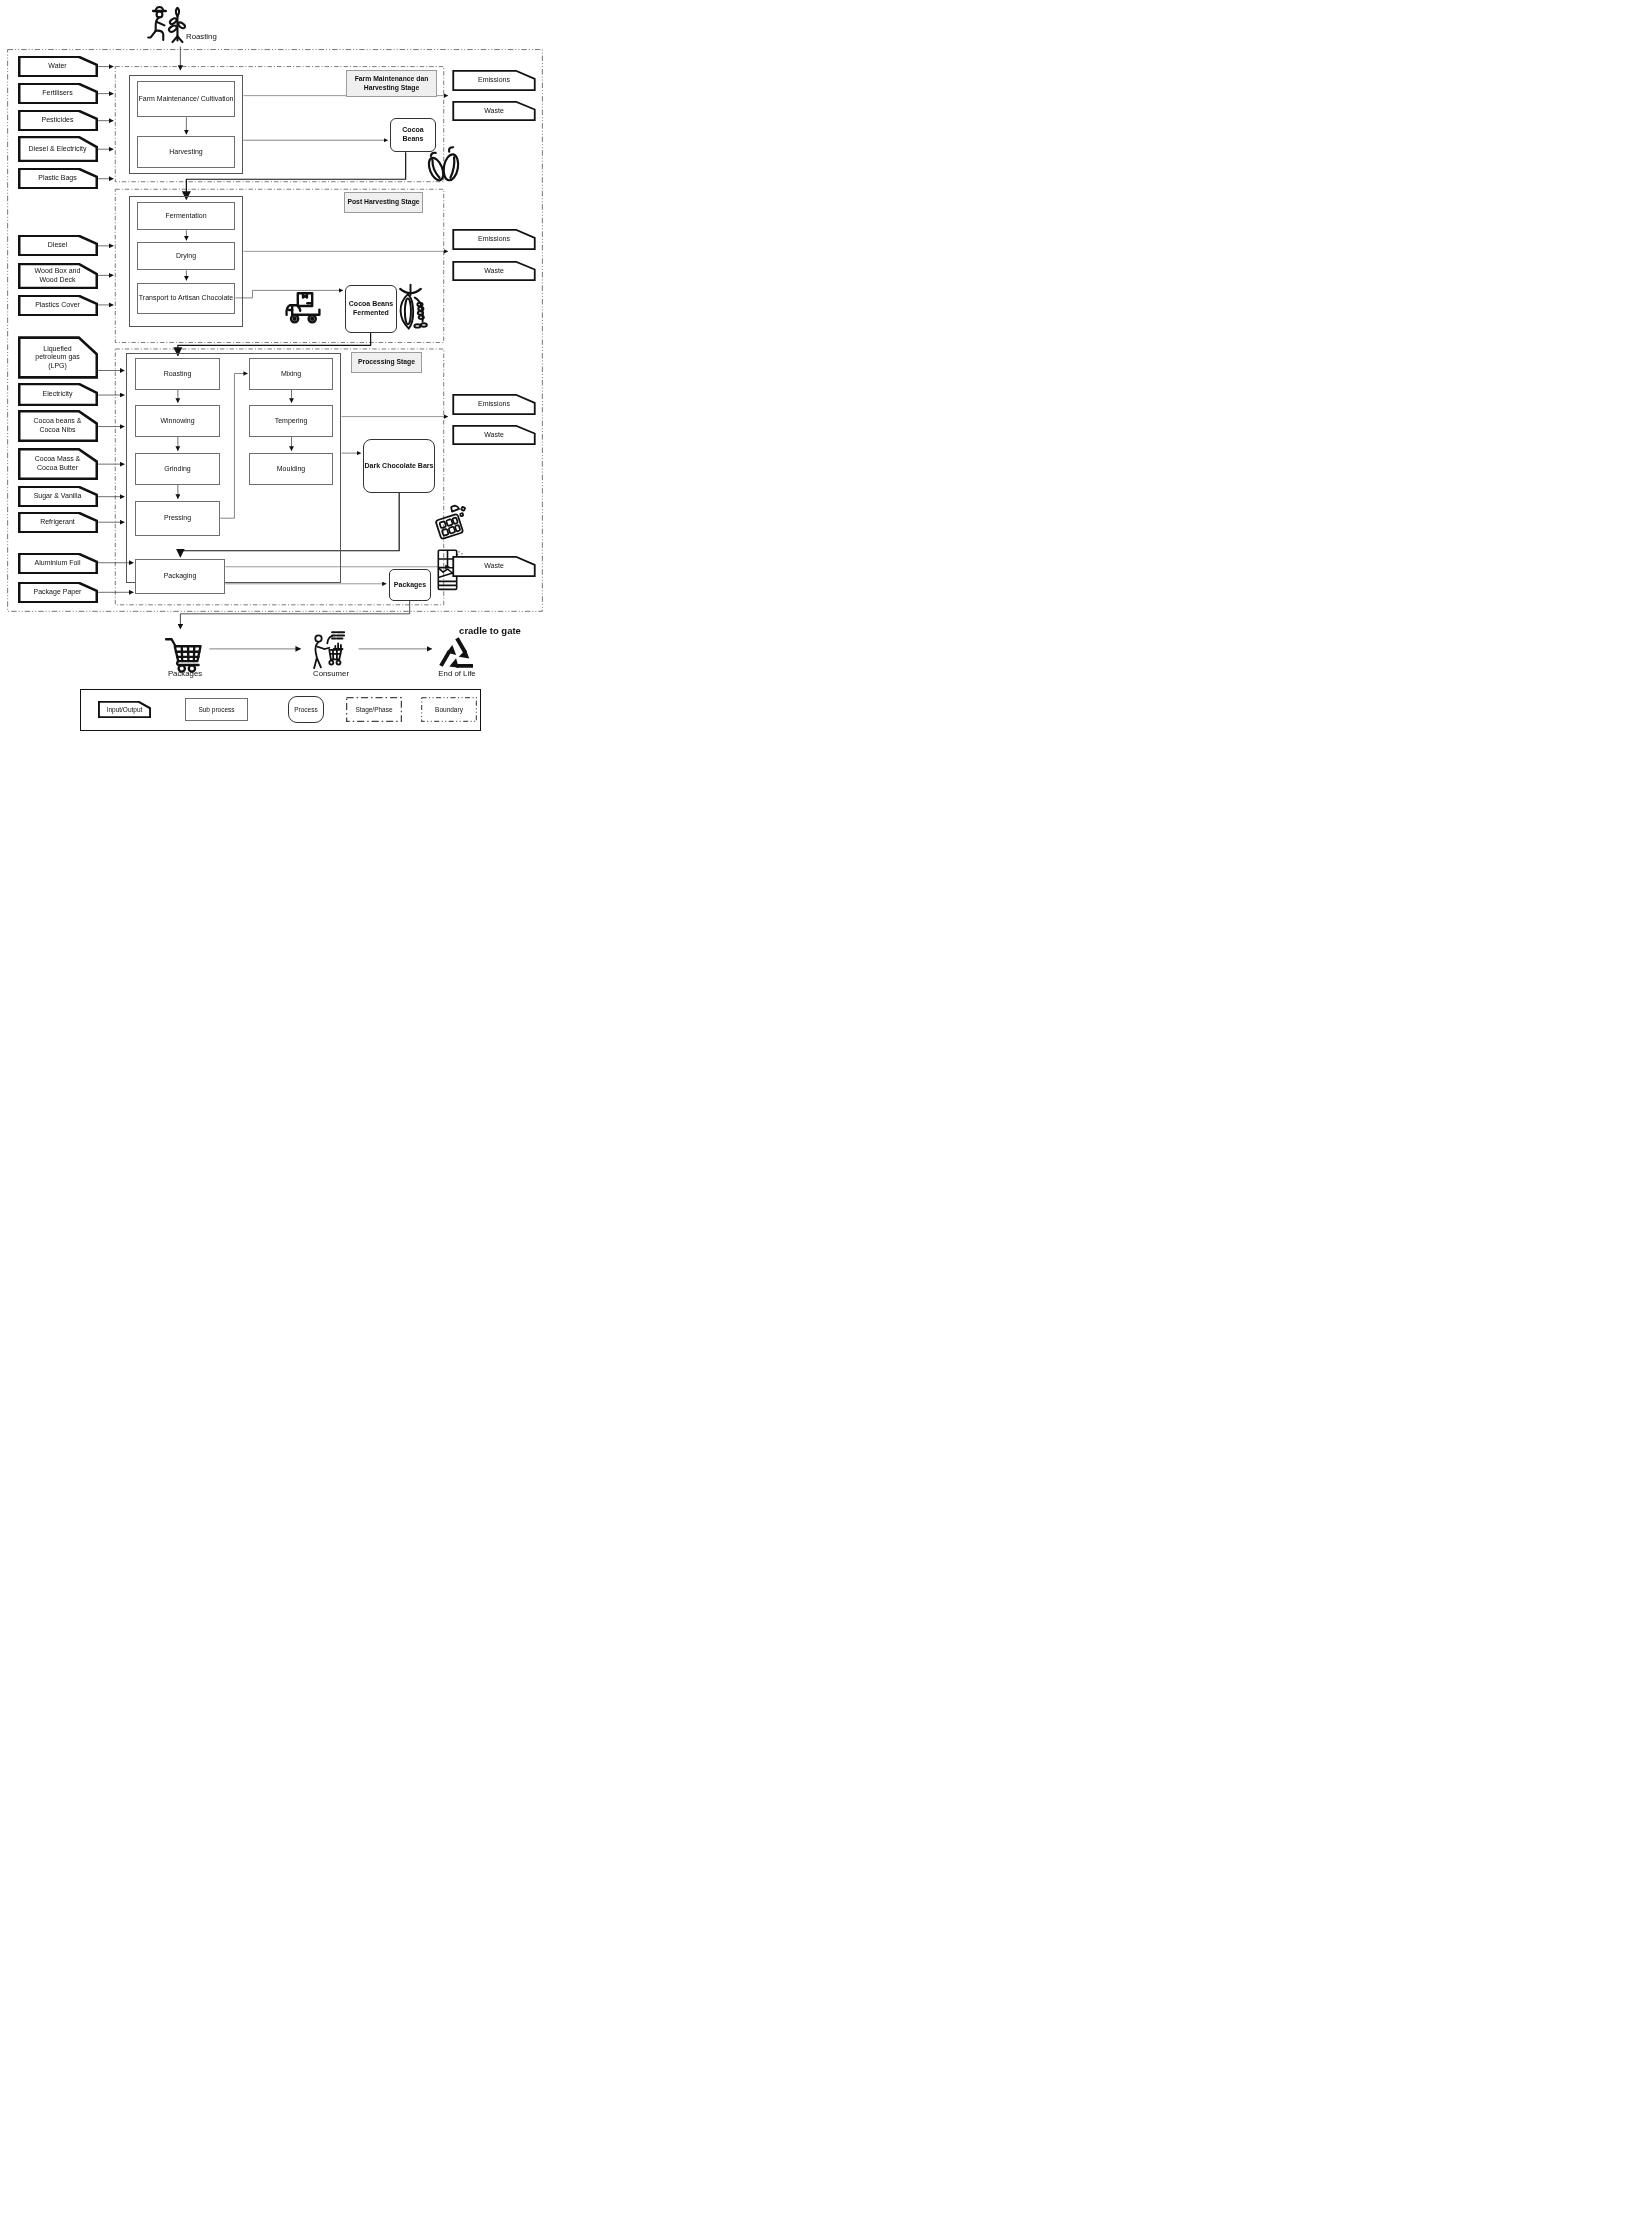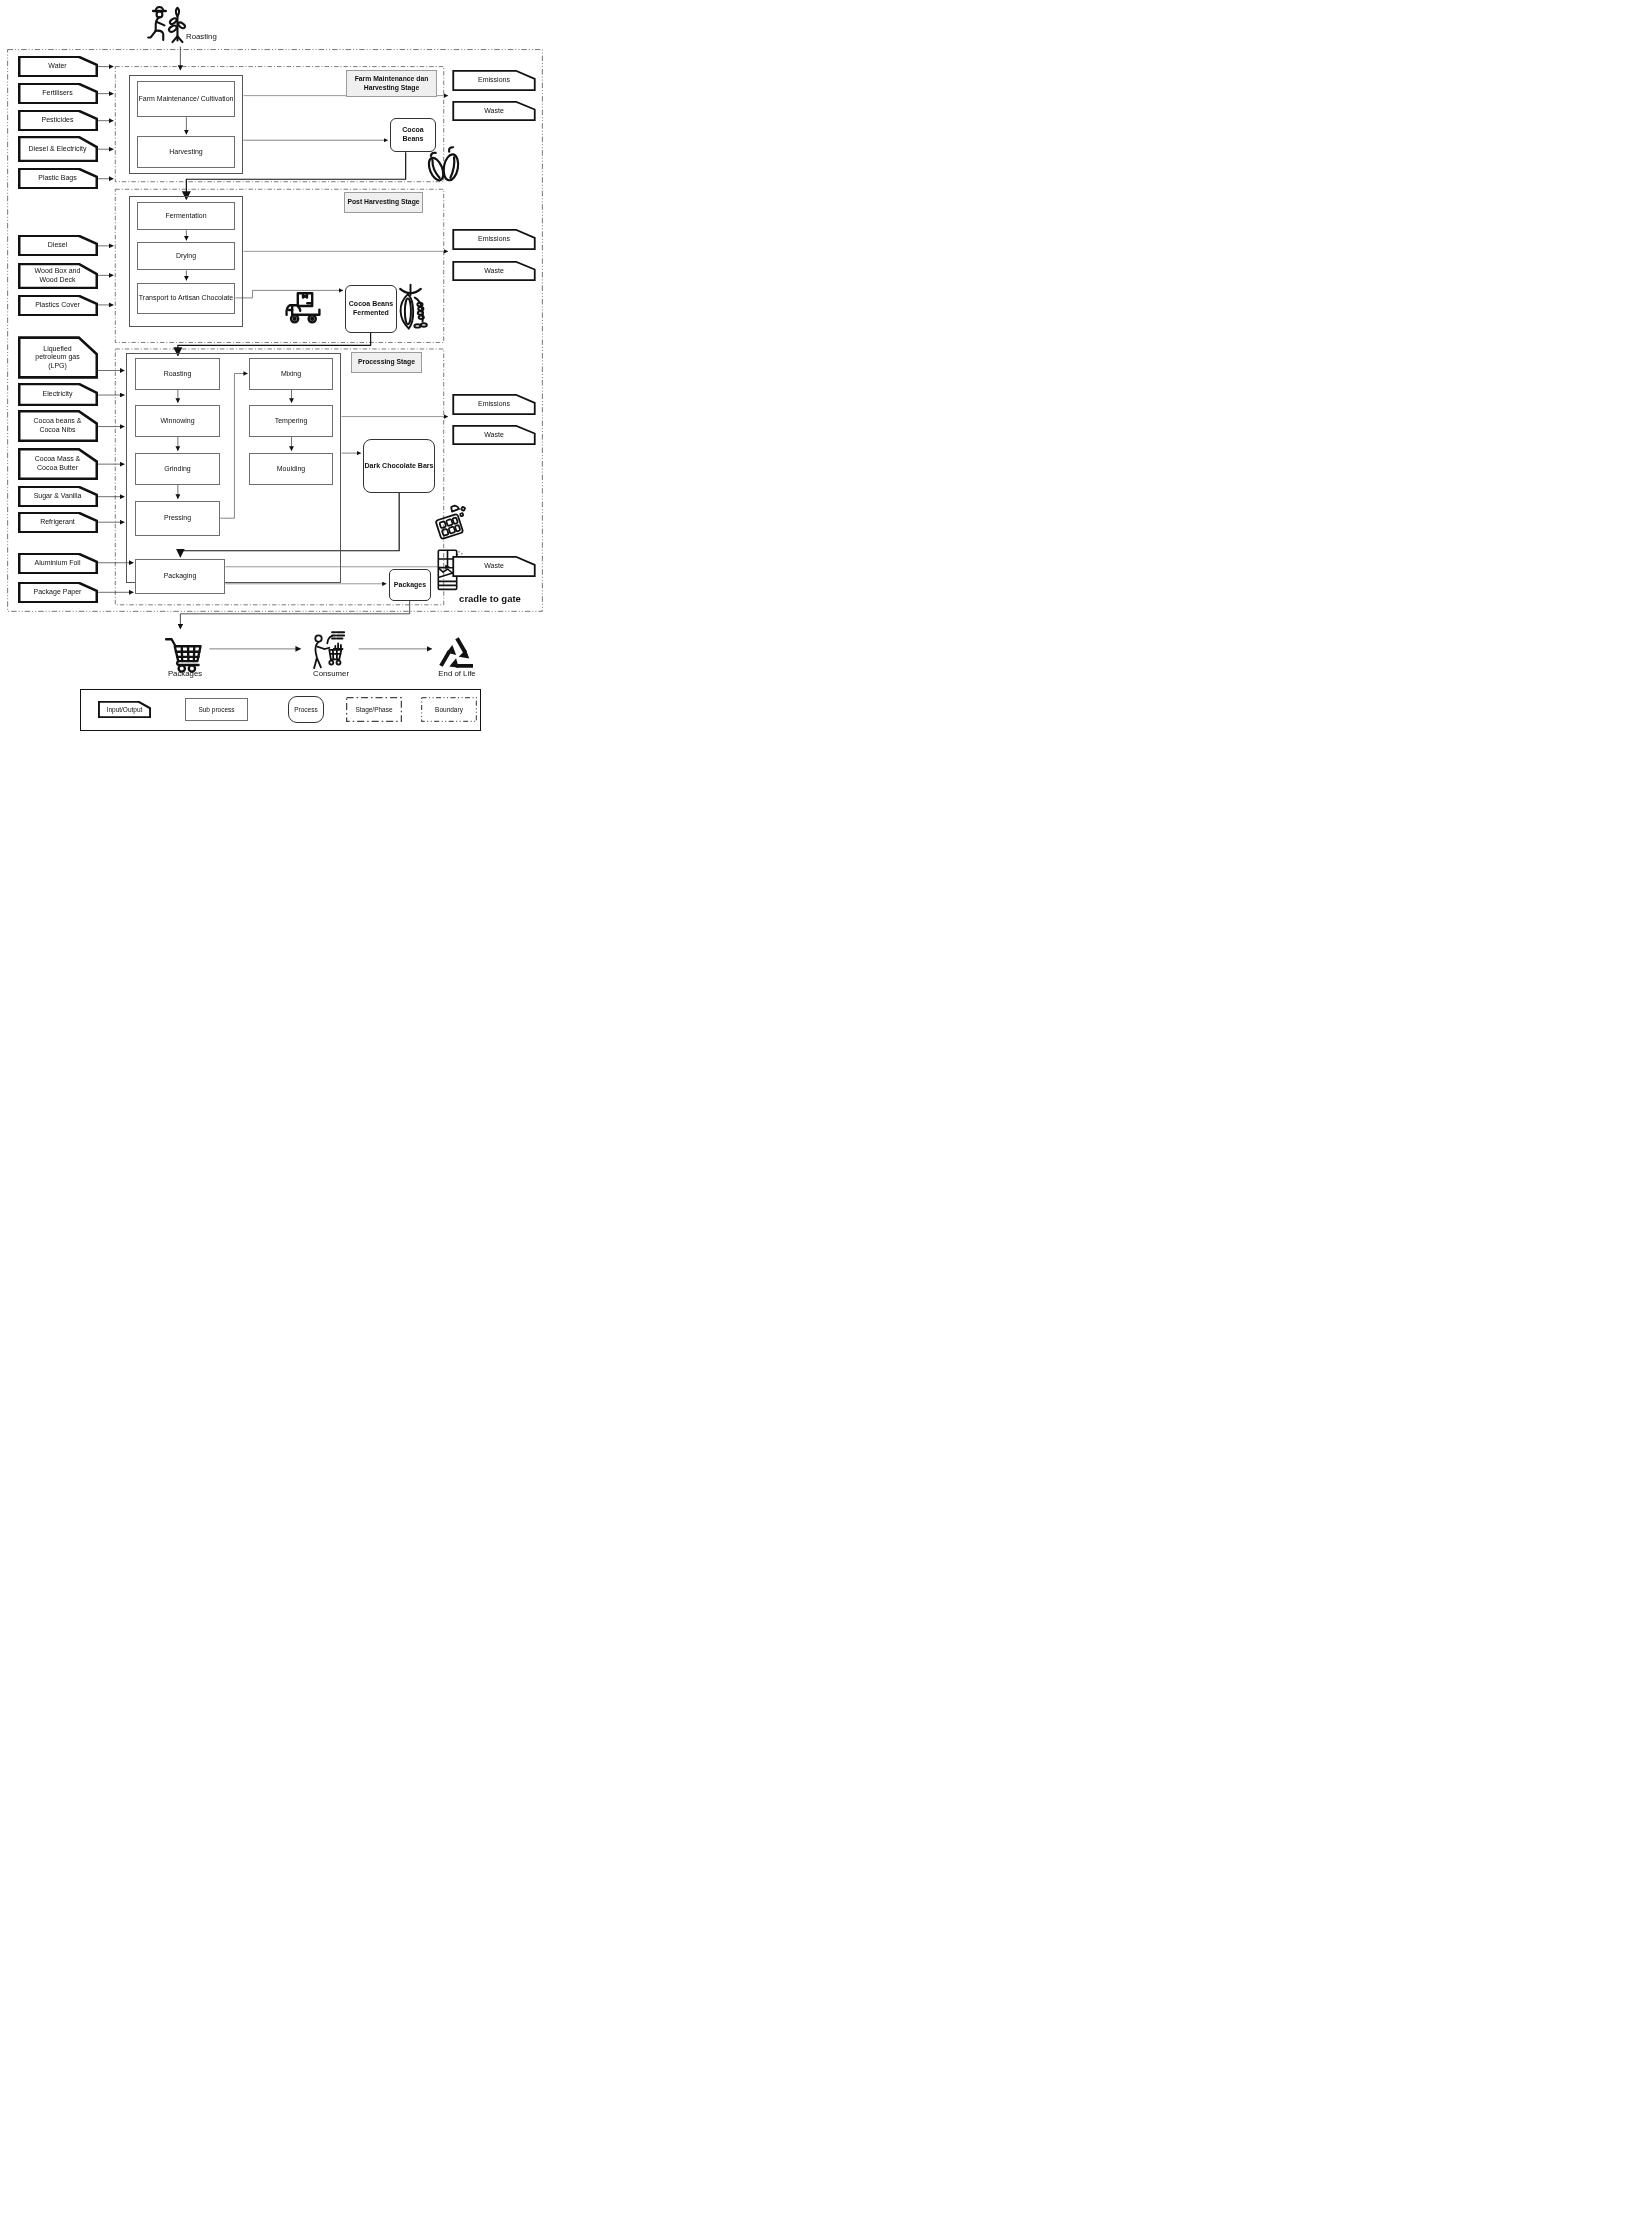--- a/index.html
+++ b/index.html
@@ -348,21 +348,21 @@
 
   <div class="box sub" style="left:135px;top:559px;width:90px;height:35px;">Packaging</div>
   <div class="box proc r10" style="left:389px;top:569px;width:42px;height:32px;">Packages</div>
   <div class="box out" style="left:452px;top:556px;width:84px;height:21px;">
     <svg class="shape" viewBox="0 0 100 40" preserveAspectRatio="none">
         <polygon points="1.5,1.5 76,1.5 98.5,17 98.5,38.5 1.5,38.5" fill="#fff" stroke="#111" stroke-width="1.8" vector-effect="non-scaling-stroke"></polygon>
       </svg>
     <span class="lbl">Waste</span>
     </div>
 
-  <div class="box plain cradle" style="left:441px;top:592px;width:98px;height:13px;">cradle to gate</div>
+  <div class="box plain cradle" style="left:441px;top:624px;width:98px;height:13px;">cradle to gate</div>
 
   <div class="icon" style="left:163px;top:632px;width:43px;height:43px;">
     <svg viewBox="0 0 110 105" fill="none" stroke="#111" stroke-width="6" stroke-linecap="round" stroke-linejoin="round">
       <path d="M8 16 h14 l10 18"></path>
       <path d="M30 34 h66 l-8 38 h-49 z"></path>
       <path d="M48 34 l1 38 M64 34 l1 38 M80 34 l-1 38"></path>
       <path d="M33 48 h60 M36 61 h55"></path>
       <path d="M39 72 q-6 6 0 10 h52"></path>
       <circle cx="48" cy="91" r="8"></circle>
       <circle cx="74" cy="91" r="8"></circle>

